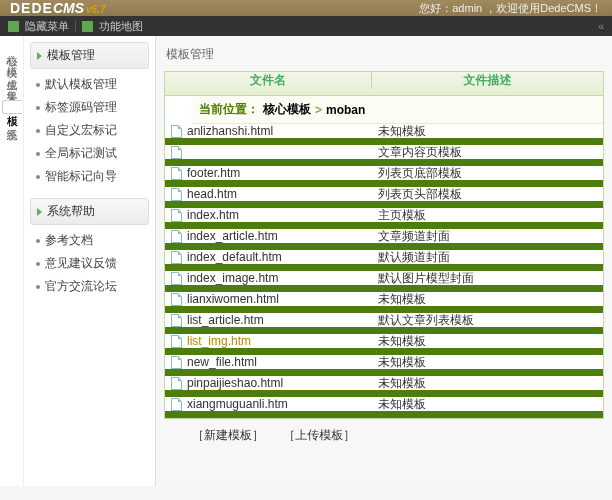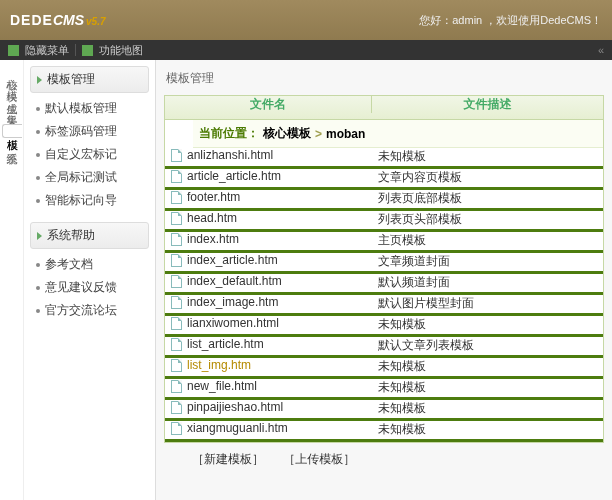--- a/index.html
+++ b/index.html
@@ -1,17 +1,17 @@
 <!DOCTYPE html>
 <html><head>
 <meta charset="utf-8">
 <style>
   * { box-sizing: border-box; margin: 0; padding: 0; }
   body { font-family: "Microsoft YaHei", Arial, sans-serif; font-size: 12px; background: #f5f5f5; width: 612px; height: 500px; overflow: hidden; }
-  .header { height: 40px; background: linear-gradient(to bottom, #a08a5e 0%, #8f7a4f 100%); color: #fff; display: flex; align-items: center; padding: 0 10px; justify-content: space-between; }
+  .header { height: 16px; background: linear-gradient(to bottom, #a08a5e 0%, #8f7a4f 100%); color: #fff; display: flex; align-items: center; padding: 0 10px; justify-content: space-between; }
   .logo { font-weight: bold; font-size: 14px; color: #fff; display: flex; align-items: baseline; }
   .logo .dede { letter-spacing: 1px; }
   .logo .cms { font-style: italic; }
   .logo .ver { color: #d8a000; font-size: 10px; font-style: italic; margin-left: 2px; }
   .welcome { font-size: 11px; color: #eee; }
   .toolbar { height: 20px; background: #333; color: #ccc; display: flex; align-items: center; padding: 0 8px; font-size: 11px; gap: 6px; }
   .toolbar .tbico { width: 11px; height: 11px; display: inline-block; }
   .toolbar .tgreen { background: #5fa852; }
   .toolbar .tsep { width: 1px; height: 12px; background: #555; }
   .toolbar-end { margin-left: auto; color: #888; }
@@ -28,21 +28,21 @@
   .slist li .dot { width:4px;height:4px;border-radius:50%;background:#888; }
   .main { flex:1; background:#f7f7f7; padding:6px 8px; overflow:hidden;}
   .page-title { color:#666; font-size:12px; padding:4px 2px 8px 2px; }
   .table-wrap { background:#fff; border:1px solid #c6d8a5; }
   .thead { display:flex; background:linear-gradient(to bottom,#f1f6e6,#e6efd2); height:24px; align-items:flex-start; border-bottom:1px solid #c6d8a5;}
   .thead .col-name { flex: 0 0 207px; text-align:center; font-weight:bold; color:#4a6; border-right:1px solid #c6d8a5;}
   .thead .col-desc { flex:1; text-align:center; font-weight:bold; color:#4a6;}
   .crumb { background:#fbfdf3; color:#4a7a00; font-weight:bold; padding:5px 6px; border-bottom:1px solid #e5eed0; display:flex; align-items:center; gap:4px;margin-left:28px;}
   .crumb a{ color:#000000; text-decoration:none;text-align:right;}
   .crumb .sep{ color:#a0a050; font-weight:bold;}
-  .row { display:flex; border-bottom:3px solid #4d7c0f; height:21px; align-items:flex-start;}
+  .row { display:flex; border-bottom:7px solid #4d7c0f; height:21px; align-items:center;}
   .row .cell-name { flex:0 0 207px; padding-left:6px; display:flex; align-items:center; gap:5px; color:#333;}
   .row .cell-desc { flex:1; padding-left:6px; color:#333;}
   .fico { width:11px; height:13px; background:#fff; border:1px solid #8bb; position:relative;}
   .fico::after{content:"";position:absolute;right:-1px;top:-1px;width:0;height:0;border-top:4px solid #f7f7f7;border-left:4px solid #8bb;}
   .row.hl .cell-name a { color:#b58a00; }
   .row a { color:#333; text-decoration:none;}
   .footer-actions { padding:8px 0 4px 28px; color:#333; }
   .footer-actions span { margin-right: 16px; cursor:pointer;}
 </style>
 </head>
@@ -141,21 +141,20 @@
           <div class="row">
             <div class="cell-name">
               <span class="fico"></span>
               <a href="#">anlizhanshi.html</a>
             </div>
             <div class="cell-desc">未知模板</div>
           </div>
           <div class="row">
             <div class="cell-name">
               <span class="fico"></span>
-              <a href="#">article_article.htm</a>
             </div>
             <div class="cell-desc">文章内容页模板</div>
           </div>
           <div class="row">
             <div class="cell-name">
               <span class="fico"></span>
               <a href="#">footer.htm</a>
             </div>
             <div class="cell-desc">列表页底部模板</div>
           </div>

